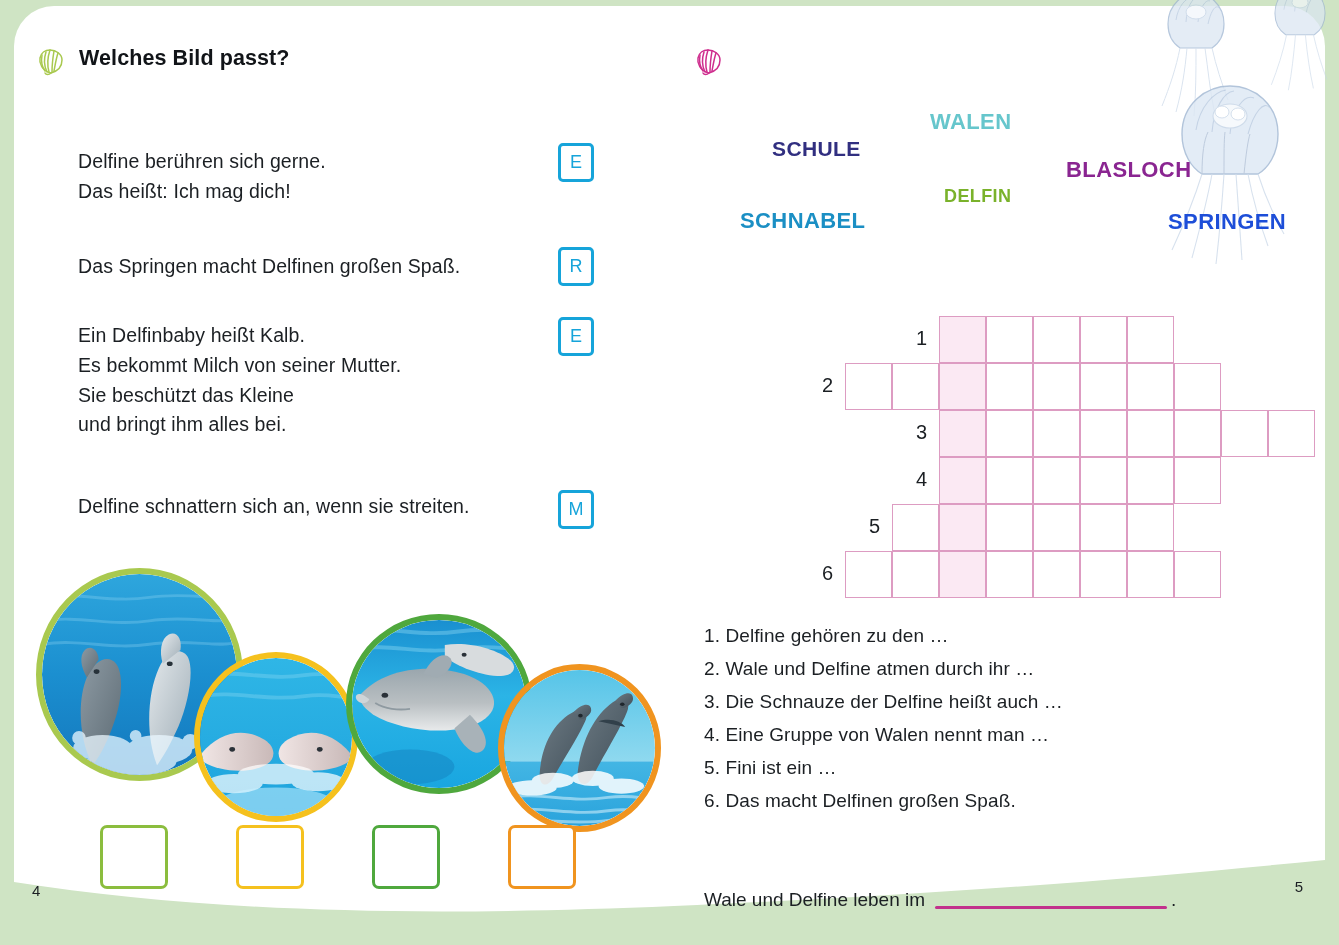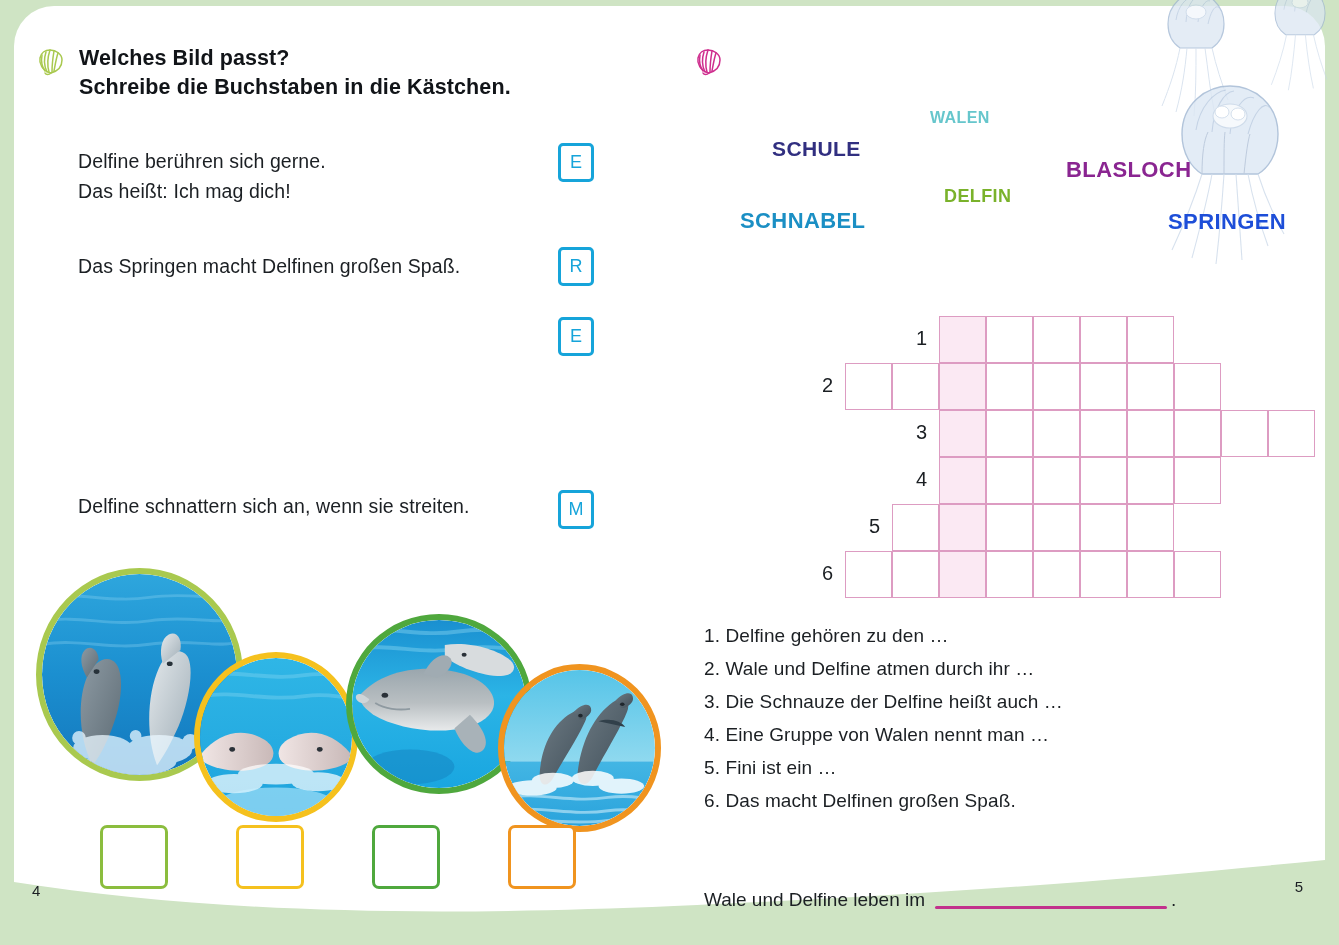--- a/index.html
+++ b/index.html
@@ -211,35 +211,40 @@
           <path d="M18 4 C17 10 16 19 16 25"></path>
           <path d="M22 6 C20 12 19 19 18 24"></path>
           <path d="M10 5 C8 11 8 19 11 25"></path>
           <path d="M6 8 C5 14 6 20 9 24"></path>
           <path d="M15 26 C13 28 10 28 9 26"></path>
         </g>
       </svg>
     </span>
     <div class="head-text">
       <div>Welches Bild passt?</div>
-      <div>Schreibe die Buchstaben in die Kästchen.</div>
     </div>
   </div>
 
   <div class="stmt" style="left:42px;top:103px;">
     <div>Delfine berühren sich gerne.</div>
     <div>Das heißt: Ich mag dich!</div>
   </div>
   <div class="letterbox" style="left:522px;top:99px;">E</div>
 
   <div class="stmt" style="left:42px;top:208px;">
     <div>Das Springen macht Delfinen großen Spaß.</div>
   </div>
   <div class="letterbox" style="left:522px;top:203px;">R</div>
 
+  <div class="stmt" style="left:42px;top:277px;">
+    <div>Ein Delfinbaby heißt Kalb.</div>
+    <div>Es bekommt Milch von seiner Mutter.</div>
+    <div>Sie beschützt das Kleine</div>
+    <div>und bringt ihm alles bei.</div>
+  </div>
   <div class="letterbox" style="left:522px;top:273px;">E</div>
 
   <div class="stmt" style="left:42px;top:448px;">
     <div>Delfine schnattern sich an, wenn sie streiten.</div>
   </div>
   <div class="letterbox" style="left:522px;top:446px;">M</div>
 
   <div class="photo" style="left:0px;top:524px;width:207px;height:213px;border:6px solid #a9c94f;">
     <div class="inner">
       <svg width="100%" height="100%" viewBox="0 0 200 206" preserveAspectRatio="xMidYMid slice">
@@ -409,21 +414,21 @@
           <path d="M10 5 C8 11 8 19 11 25"></path>
           <path d="M6 8 C5 14 6 20 9 24"></path>
           <path d="M15 26 C13 28 10 28 9 26"></path>
         </g>
       </svg>
     </span>
   </div>
 
   <div class="wordbank" style="margin-top:22px;">
     <span class="word" style="left:78px;top:38px;color:#312f80;font-size:21px;">SCHULE</span>
-    <span class="word" style="left:236px;top:10px;color:#66c6cc;font-size:16px;">WALEN</span>
+    <span class="word" style="left:236px;top:10px;color:#66c6cc;font-size:22px;">WALEN</span>
     <span class="word" style="left:372px;top:58px;color:#8a2591;font-size:22px;">BLASLOCH</span>
     <span class="word" style="left:46px;top:109px;color:#1b8fc4;font-size:22px;">SCHNABEL</span>
     <span class="word" style="left:250px;top:87px;color:#7ab22b;font-size:18px;">DELFIN</span>
     <span class="word" style="left:430px;top:110px;color:#1d4ed8;font-size:22px;margin-left:44px;">SPRINGEN</span>
   </div>
 
   <div id="grid-wrap">
       <div class="cw-num" style="left: 167px; top: 10.5px;">1</div>
       <div class="cw-cell hl" style="left: 209px; top: 0px; width: 47px; height: 47px;"></div>
       <div class="cw-cell" style="left: 256px; top: 0px; width: 47px; height: 47px;"></div>

